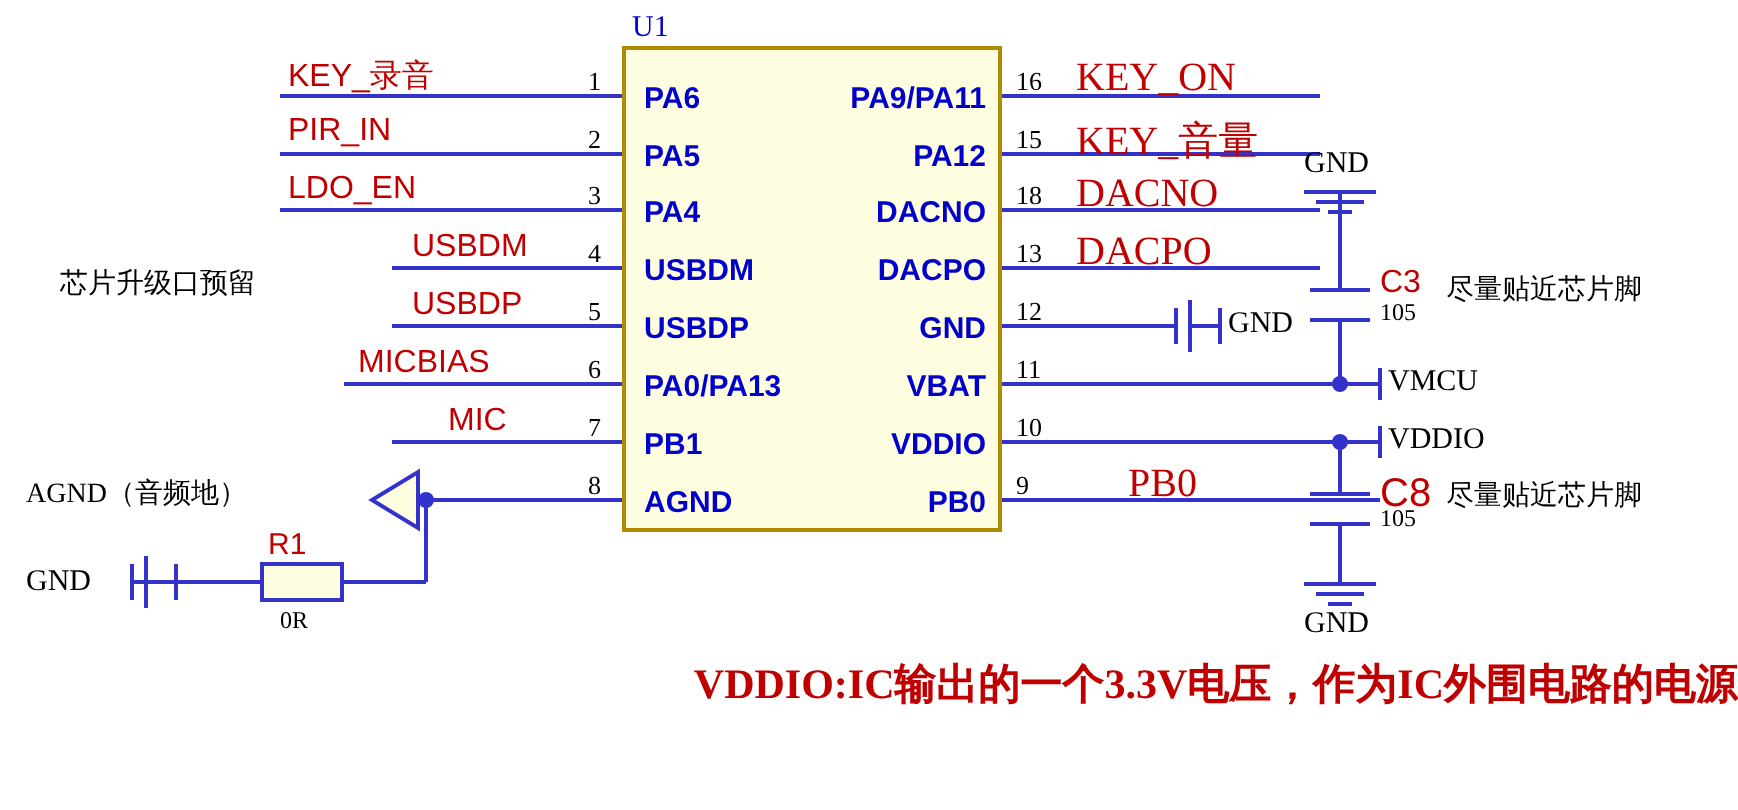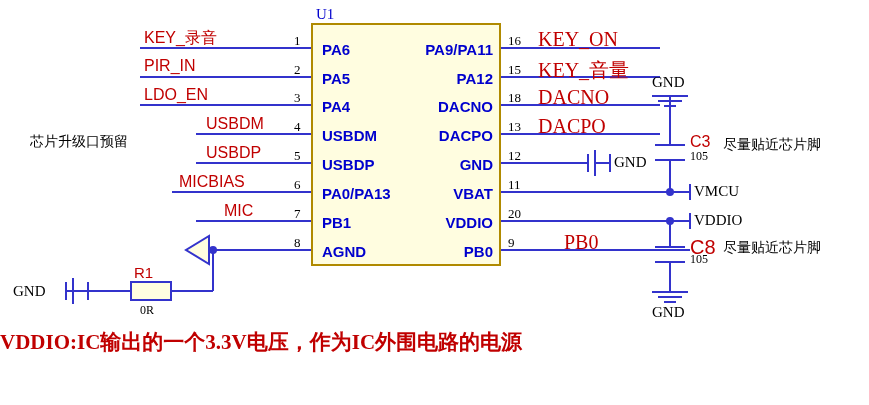--- a/index.html
+++ b/index.html
@@ -28,21 +28,21 @@
 
   
   .sig{position:absolute;font-size:16px;color:#c00000;font-family:Liberation Sans, sans-serif;white-space:nowrap;}
   .sig-r{position:absolute;font-size:20px;color:#c00000;font-family:"Liberation Serif",serif;white-space:nowrap;}
 
   .blacktxt{position:absolute;font-size:15px;color:#000;font-family:"Liberation Serif",serif;white-space:nowrap;}
   .smalltxt{position:absolute;font-size:12px;color:#000;font-family:"Liberation Serif",serif;white-space:nowrap;}
 
   .note{position:absolute;font-size:14px;color:#000;font-family:"Liberation Serif",serif;white-space:nowrap;}
 
-  .footer1{position:absolute;left:0;width:869px;text-align:left;font-size:21px;color:#c00000;font-weight:bold;font-family:"Liberation Serif",serif;}
+  .footer1{position:absolute;left:0;width:869px;text-align:right;font-size:21px;color:#c00000;font-weight:bold;font-family:"Liberation Serif",serif;}
   .footer2{position:absolute;left:0;width:869px;text-align:center;font-size:21px;color:#0000cd;font-weight:bold;font-family:"Liberation Serif",serif;}
 </style>
 </head>
 <body>
 
 <div id="stage">
 
   <svg class="wires" viewBox="0 0 869 405">
     <g stroke="#3333cc" stroke-width="2" fill="none">
 
@@ -158,21 +158,21 @@
   <div class="pnum" style="left:294px;top:177px">6</div>
   <div class="pnum" style="left:294px;top:206px">7</div>
   <div class="pnum" style="left:294px;top:235px">8</div>
 
   <div class="pnum" style="left:508px;top:33px">16</div>
   <div class="pnum" style="left:508px;top:62px">15</div>
   <div class="pnum" style="left:508px;top:90px">18</div>
   <div class="pnum" style="left:508px;top:119px">13</div>
   <div class="pnum" style="left:508px;top:148px">12</div>
   <div class="pnum" style="left:508px;top:177px">11</div>
-  <div class="pnum" style="left:508px;top:206px">20</div>
+  <div class="pnum" style="left:508px;top:206px">10</div>
   <div class="pnum" style="left:508px;top:235px">9</div>
 
   <div class="sig" style="left:144px;top:28px">KEY_录音</div>
   <div class="sig" style="left:144px;top:57px">PIR_IN</div>
   <div class="sig" style="left:144px;top:86px">LDO_EN</div>
   <div class="sig" style="left:206px;top:115px">USBDM</div>
   <div class="sig" style="left:206px;top:144px">USBDP</div>
   <div class="sig" style="left:179px;top:173px">MICBIAS</div>
   <div class="sig" style="left:224px;top:202px">MIC</div>
 
@@ -193,18 +193,19 @@
   <div class="sig" style="left:134px;top:264px;font-size:15px">R1</div>
   <div class="smalltxt" style="left:140px;top:303px">0R</div>
 
   <div class="sig" style="left:690px;top:133px;font-size:16px">C3</div>
   <div class="smalltxt" style="left:690px;top:149px">105</div>
 
   <div class="sig" style="left:690px;top:236px;font-size:20px">C8</div>
   <div class="smalltxt" style="left:690px;top:252px">105</div>
 
   <div class="note" style="left:30px;top:133px">芯片升级口预留</div>
+  <div class="note" style="left:13px;top:238px">AGND（音频地）</div>
   <div class="note" style="left:723px;top:136px">尽量贴近芯片脚</div>
   <div class="note" style="left:723px;top:239px">尽量贴近芯片脚</div>
 
   <div class="footer1" style="top:328px">VDDIO:IC输出的一个3.3V电压，作为IC外围电路的电源</div>
 
 </div>
 
 </body></html>

